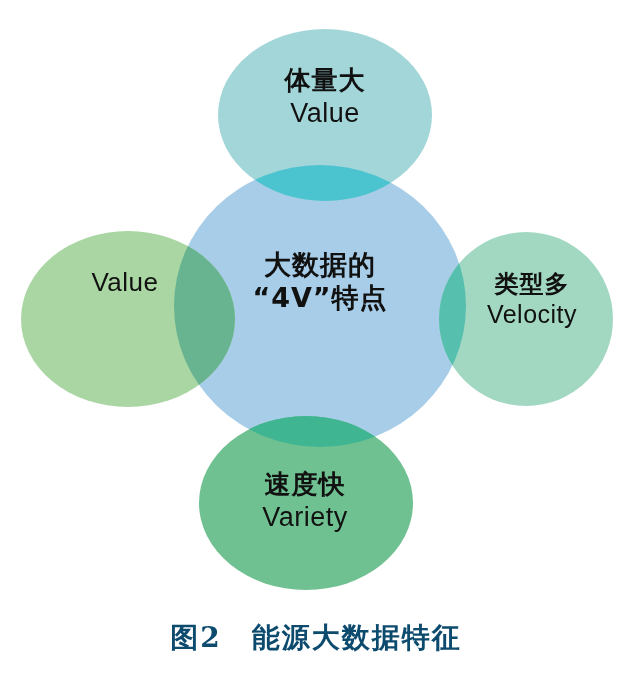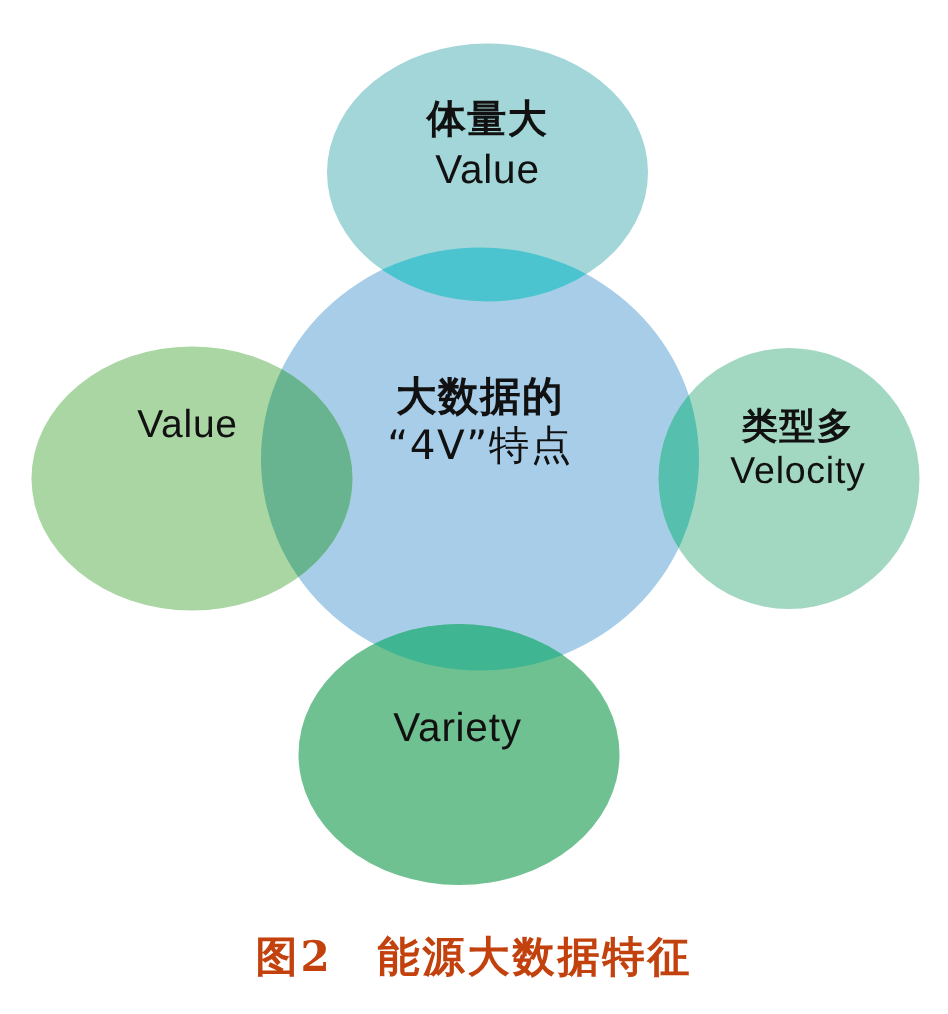--- a/index.html
+++ b/index.html
@@ -65,21 +65,21 @@
   }
 
   
   #label-center {
     left: 186px;
     top: 238px;
     width: 268px;
     font-size: 27px;
   }
   #label-center .line-cn { font-size: 27px; letter-spacing: 1px; }
-  #label-center .line-en { font-size: 27px; font-weight: 400;
+  #label-center .line-en { font-size: 27px; font-weight: 700;
       font-family: "DejaVu Sans", "Liberation Sans", sans-serif; letter-spacing: 1px; }
 
   
   #label-top {
     left: 215px;
     top: 54px;
     width: 220px;
     font-size: 25px;
   }
   #label-top .line-cn { font-size: 26px; letter-spacing: 1px; }
@@ -114,21 +114,21 @@
   }
   #label-bottom .line-cn { font-size: 26px; letter-spacing: 1px; }
   #label-bottom .line-en { font-size: 27px; }
 
   #figure-caption {
     position: absolute;
     left: 0;
     top: 608px;
     width: 632px;
     text-align: center;
-    color: #c2410c;
+    color: #0c4a6e;
     font-family: "DejaVu Serif", "Liberation Serif", serif;
     font-weight: 700;
     font-size: 28px;
     letter-spacing: 2px;
     white-space: pre;
   }
 </style>
 </head>
 <body>
 
@@ -179,20 +179,21 @@
     <div class="bubble-label" id="label-left">
       <span class="line-en">Value</span>
     </div>
 
     <div class="bubble-label" id="label-right">
       <span class="line-cn">类型多</span>
       <span class="line-en">Velocity</span>
     </div>
 
     <div class="bubble-label" id="label-bottom">
+      <span class="line-cn">速度快</span>
       <span class="line-en">Variety</span>
     </div>
 
     <div class="bubble-label" id="label-center">
       <span class="line-cn">大数据的</span>
       <span class="line-en">“4V”特点</span>
     </div>
 
   </div>
 

